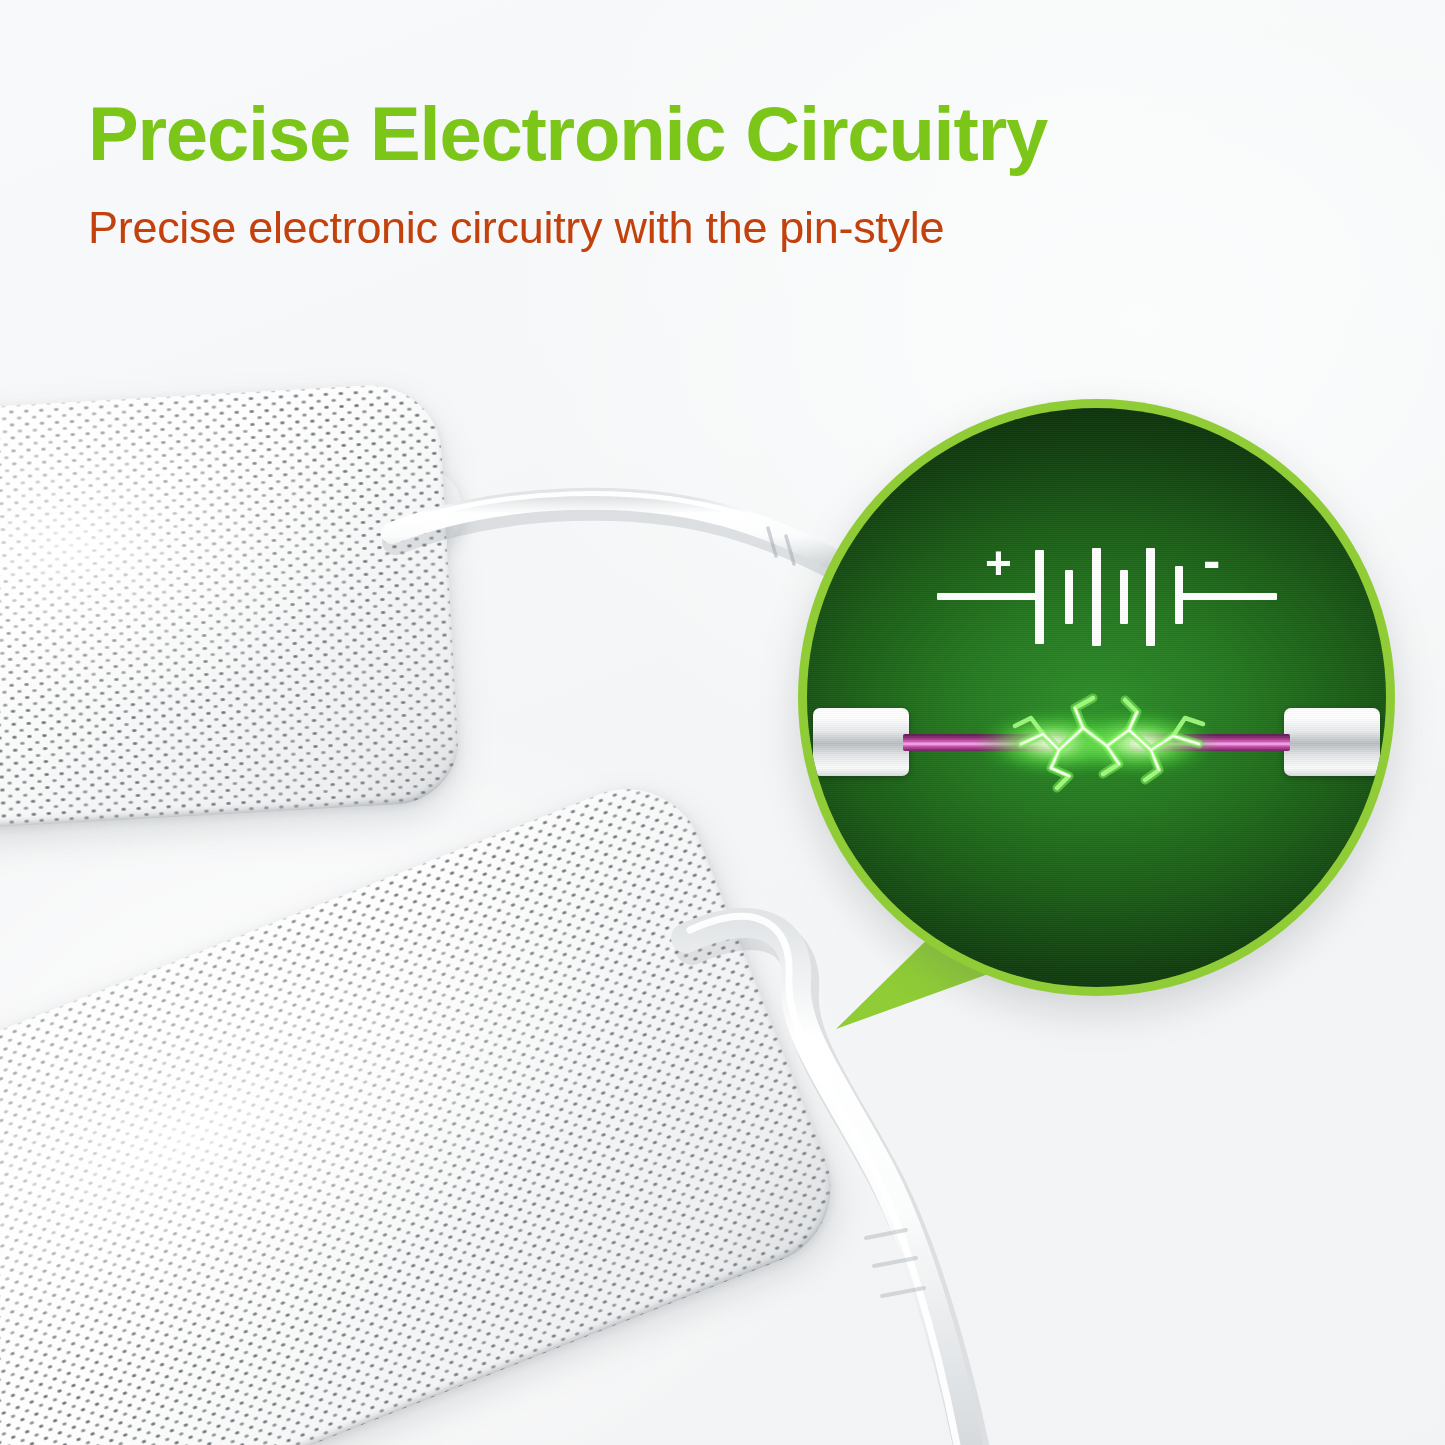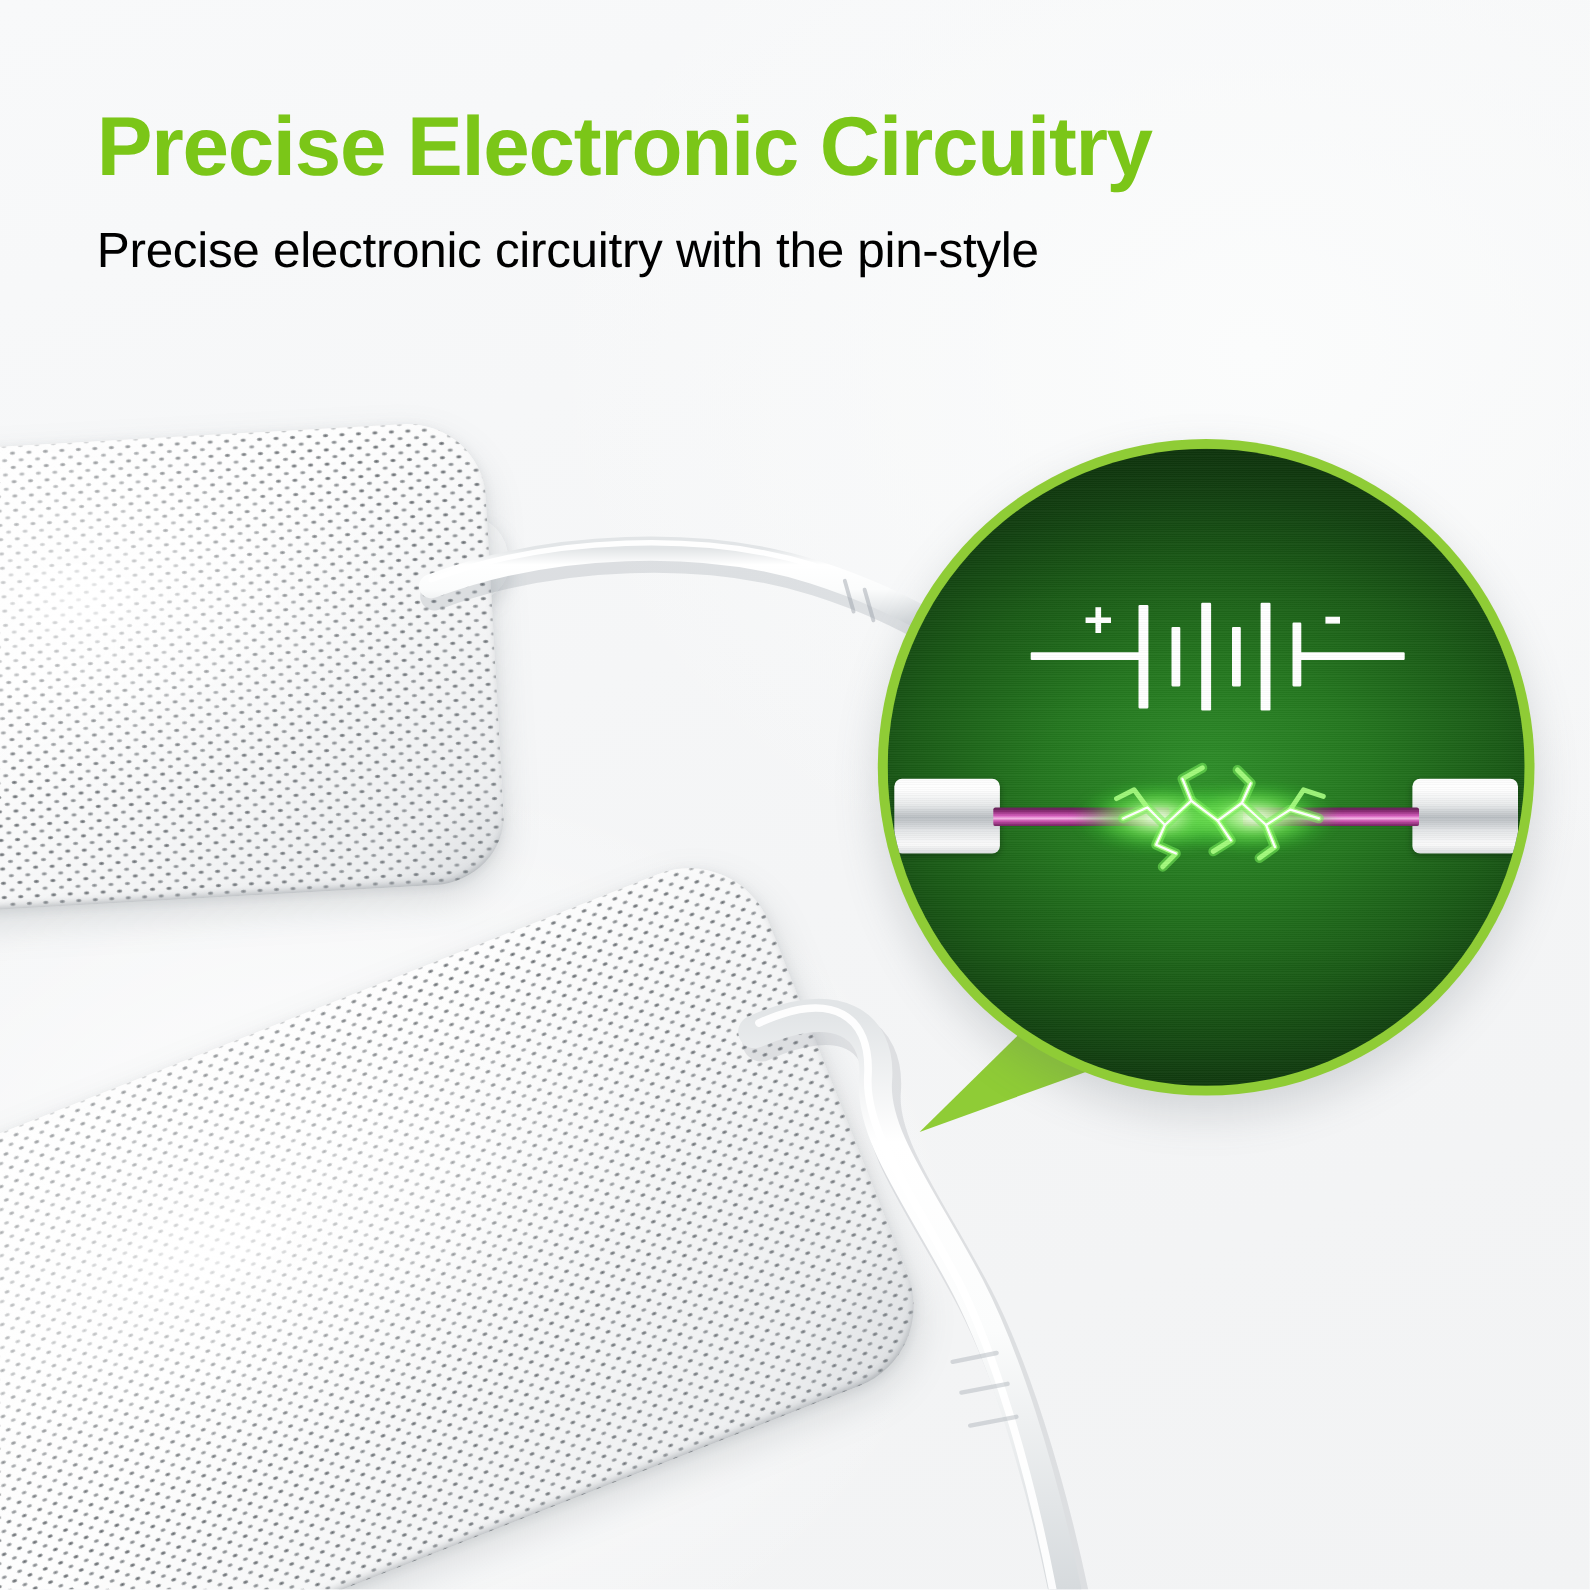--- a/index.html
+++ b/index.html
@@ -43,21 +43,21 @@
   }
   .subtitle {
     position: absolute;
     left: 88px;
     top: 196px;
     width: 1010px;
     font-size: 45px;
     font-weight: 300;
     line-height: 1.42;
     letter-spacing: -0.3px;
-    color: #000000;
+    color: #c2410c;
   }
 
   
   .pad {
     position: absolute;
     background-color: #fdfdfd;
     box-shadow:
       0 14px 34px rgba(110,118,126,0.20),
       0 3px 10px rgba(110,118,126,0.14);
   }

